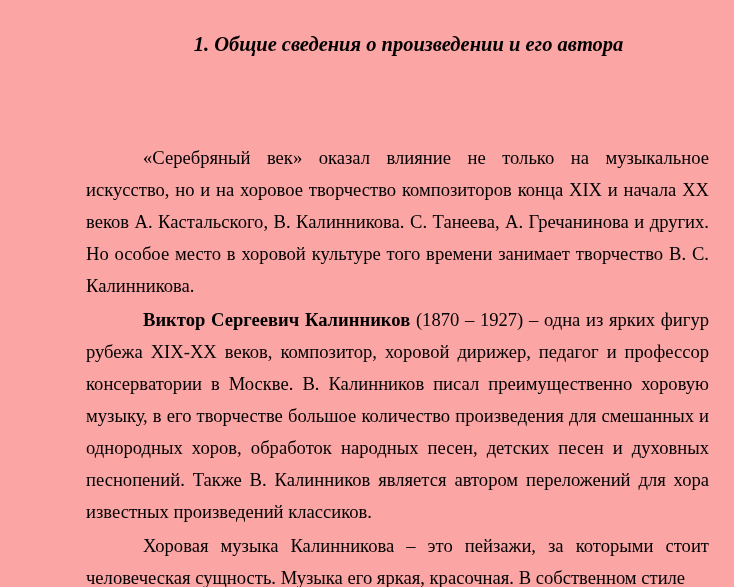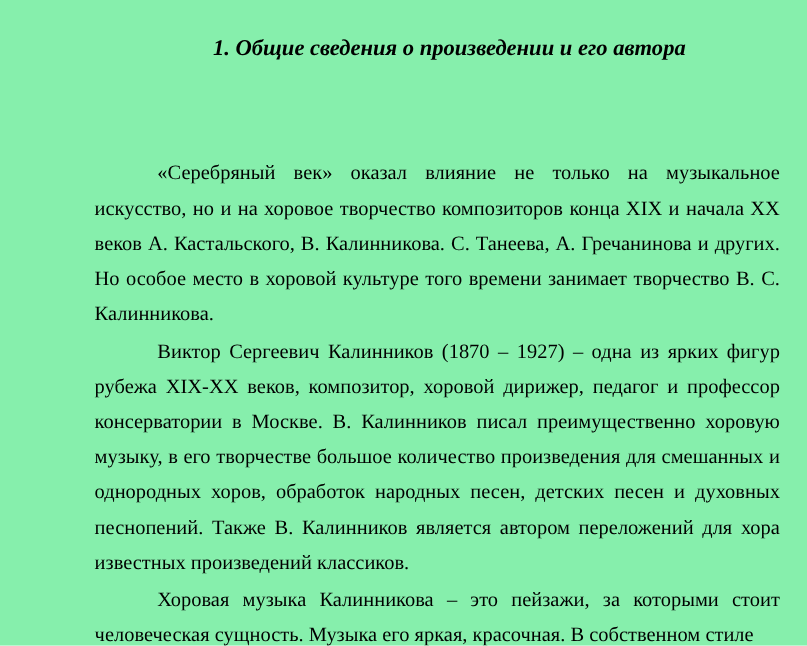--- a/index.html
+++ b/index.html
@@ -1,36 +1,36 @@
 <!DOCTYPE html>
 <html><head>
 <meta charset="utf-8">
 <style>
   html, body { margin: 0; padding: 0; background: #ffffff; }
   body { width: 734px; height: 587px; overflow: hidden; position: relative; }
   .page {
     position: absolute; left: 0; top: 0; width: 734px; height: 587px;
-    background: #86efac; color: #000000;
+    background: #fca5a5; color: #000000;
     font-family: "Liberation Serif", serif;
   }
   .heading {
     position: absolute; left: 0; top: 33px; width: 817px;
     text-align: center;
     font-size: 20.5px; font-weight: bold; font-style: italic;
     white-space: nowrap;
   }
   .body-text {
     position: absolute; left: 86px; top: 142px; width: 623px;
     font-size: 18.6px; line-height: 32px;
     text-align: justify;
   }
   .body-text p { margin: 0 0 1.5px 0; text-indent: 57px; text-align: justify; }
   .body-text p.p2 { margin-top: 0px; }
   .body-text p.p3 { margin-top: 2px; }
-  .bold { font-weight: normal; }
+  .bold { font-weight: bold; }
 </style>
 </head>
 <body>
 
 <div class="page">
   <div class="heading">1. Общие сведения о произведении и его автора</div>
 
   <div class="body-text">
     <p class="p1">«Серебряный век» оказал влияние не только на музыкальное искусство, но и на хоровое творчество композиторов конца XIX и начала XX веков А. Кастальского, В. Калинникова. С. Танеева, А. Гречанинова и других. Но особое место в хоровой культуре того времени занимает творчество В. С. Калинникова.</p>
     <p class="p2"><span class="bold">Виктор Сергеевич Калинников</span><span> (1870 – 1927) – одна из ярких фигур рубежа XIX-XX веков, композитор, хоровой дирижер, педагог и профессор консерватории в Москве. В. Калинников писал преимущественно хоровую музыку, в его творчестве большое количество произведения для смешанных и однородных хоров, обработок народных песен, детских песен и духовных песнопений. Также В. Калинников является автором переложений для хора известных произведений классиков.</span></p>

